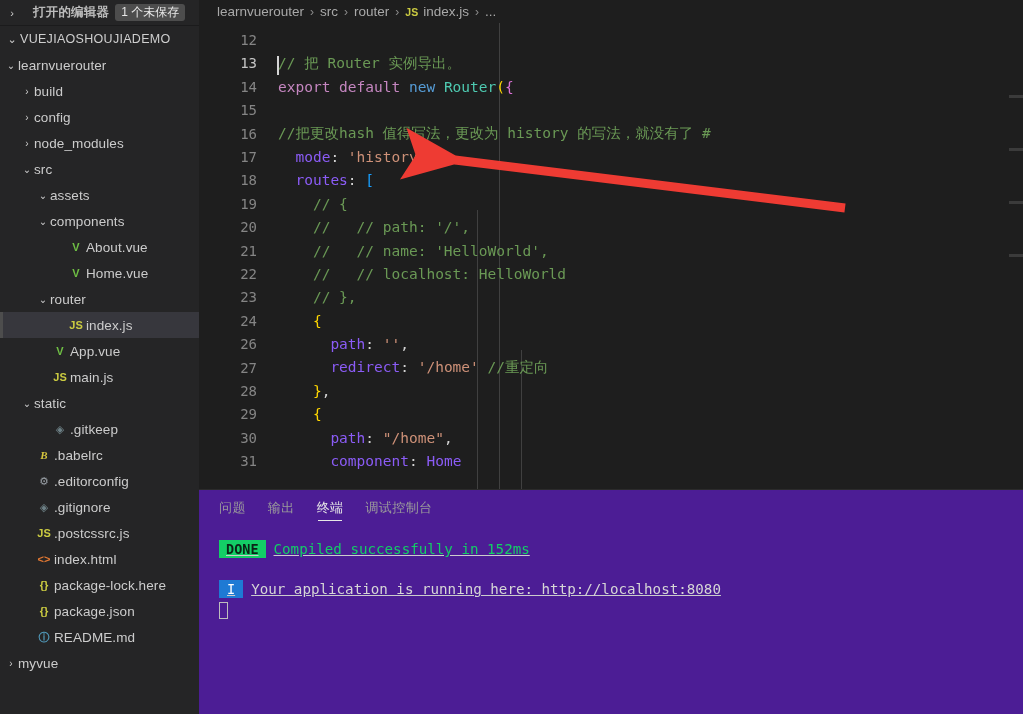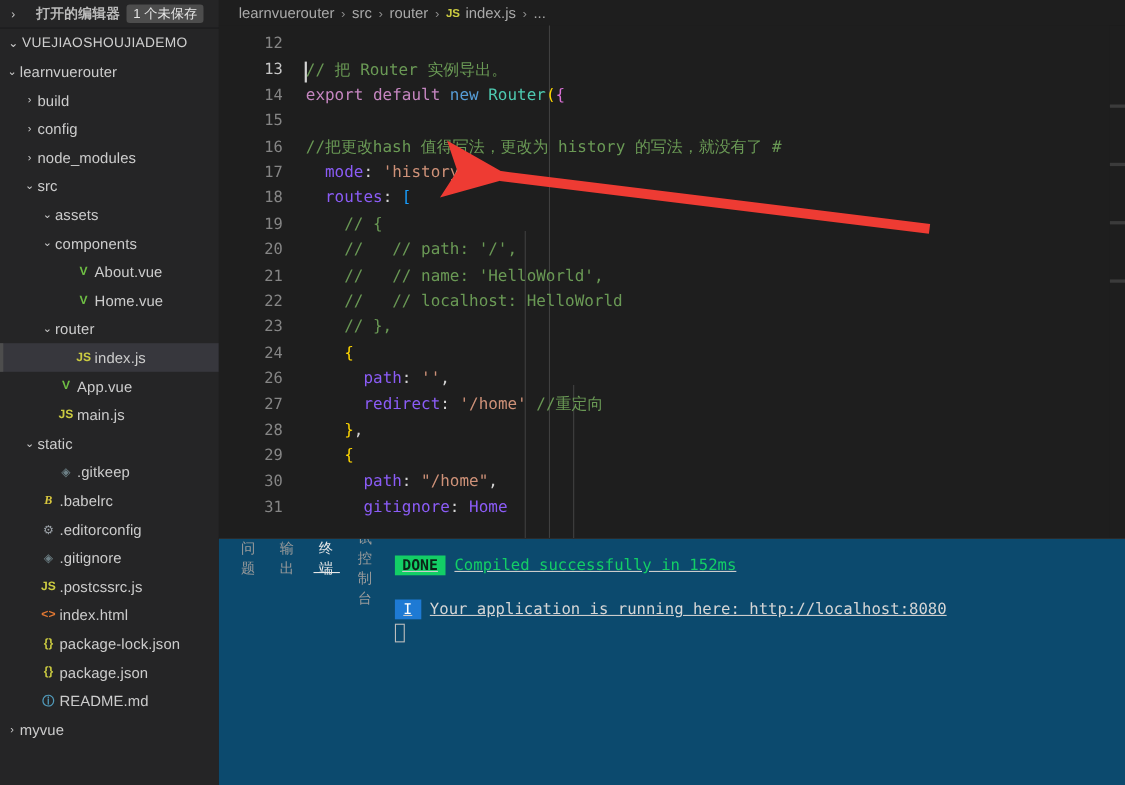--- a/index.html
+++ b/index.html
@@ -157,22 +157,22 @@
     background: #1e1e1e;
   }
   .ovr-mark { position: absolute; right: 0; width: 14px; height: 3px; background: #3b3b3b; }
 
   
   .arrow-svg { position: absolute; left: 0; top: 0; pointer-events: none; }
 
   
   .panel {
     flex: 1 1 auto;
-    background: #0c4a6e;
-    display: flex; 
+    background: #4c1d95;
+    display: flex; flex-direction: column;
     overflow: hidden;
   }
   .panel-tabs {
     height: 35px; flex: 0 0 35px;
     display: flex; align-items: center;
     padding-left: 20px;
     gap: 22px;
   }
   .ptab {
     position: relative;
@@ -323,21 +323,21 @@
           <span class="fname">.postcssrc.js</span>
         </div>
         <div class="tree-row" style="padding-left: 20px;">
           <span class="arrow"></span>
           <span class="fico ico-html">&lt;&gt;</span>
           <span class="fname">index.html</span>
         </div>
         <div class="tree-row" style="padding-left: 20px;">
           <span class="arrow"></span>
           <span class="fico ico-json">{}</span>
-          <span class="fname">package-lock.json</span>
+          <span class="fname">package-lock.here</span>
         </div>
         <div class="tree-row" style="padding-left: 20px;">
           <span class="arrow"></span>
           <span class="fico ico-json">{}</span>
           <span class="fname">package.json</span>
         </div>
         <div class="tree-row" style="padding-left: 20px;">
           <span class="arrow"></span>
           <span class="fico ico-md">ⓘ</span>
           <span class="fname">README.md</span>
@@ -381,21 +381,21 @@
           <div class="code-line"><span class="lnum">20</span><span class="ctext"><span class="c-com">    //   // path: '/',</span></span></div>
           <div class="code-line"><span class="lnum">21</span><span class="ctext"><span class="c-com">    //   // name: 'HelloWorld',</span></span></div>
           <div class="code-line"><span class="lnum">22</span><span class="ctext"><span class="c-com">    //   // localhost: HelloWorld</span></span></div>
           <div class="code-line"><span class="lnum">23</span><span class="ctext"><span class="c-com">    // },</span></span></div>
           <div class="code-line"><span class="lnum">24</span><span class="ctext"><span class="c-pun">    </span><span class="c-brkY">{</span></span></div>
           <div class="code-line"><span class="lnum">26</span><span class="ctext"><span class="c-pun">      </span><span class="c-var">path</span><span class="c-pun">: </span><span class="c-str">''</span><span class="c-pun">,</span></span></div>
           <div class="code-line"><span class="lnum">27</span><span class="ctext"><span class="c-pun">      </span><span class="c-var">redirect</span><span class="c-pun">: </span><span class="c-str">'/home'</span><span class="c-pun"> </span><span class="c-com">//重定向</span></span></div>
           <div class="code-line"><span class="lnum">28</span><span class="ctext"><span class="c-pun">    </span><span class="c-brkY">}</span><span class="c-pun">,</span></span></div>
           <div class="code-line"><span class="lnum">29</span><span class="ctext"><span class="c-pun">    </span><span class="c-brkY">{</span></span></div>
           <div class="code-line"><span class="lnum">30</span><span class="ctext"><span class="c-pun">      </span><span class="c-var">path</span><span class="c-pun">: </span><span class="c-str">"/home"</span><span class="c-pun">,</span></span></div>
-          <div class="code-line"><span class="lnum">31</span><span class="ctext"><span class="c-pun">      </span><span class="c-var">gitignore</span><span class="c-pun">: </span><span class="c-var">Home</span></span></div>
+          <div class="code-line"><span class="lnum">31</span><span class="ctext"><span class="c-pun">      </span><span class="c-var">component</span><span class="c-pun">: </span><span class="c-var">Home</span></span></div>
         </div>
 
       <div class="overview-ruler">
         <div class="ovr-mark" style="top:72px;"></div>
         <div class="ovr-mark" style="top:125px;"></div>
         <div class="ovr-mark" style="top:178px;"></div>
         <div class="ovr-mark" style="top:231px;"></div>
       </div>
 
       <svg class="arrow-svg" width="824" height="467">

